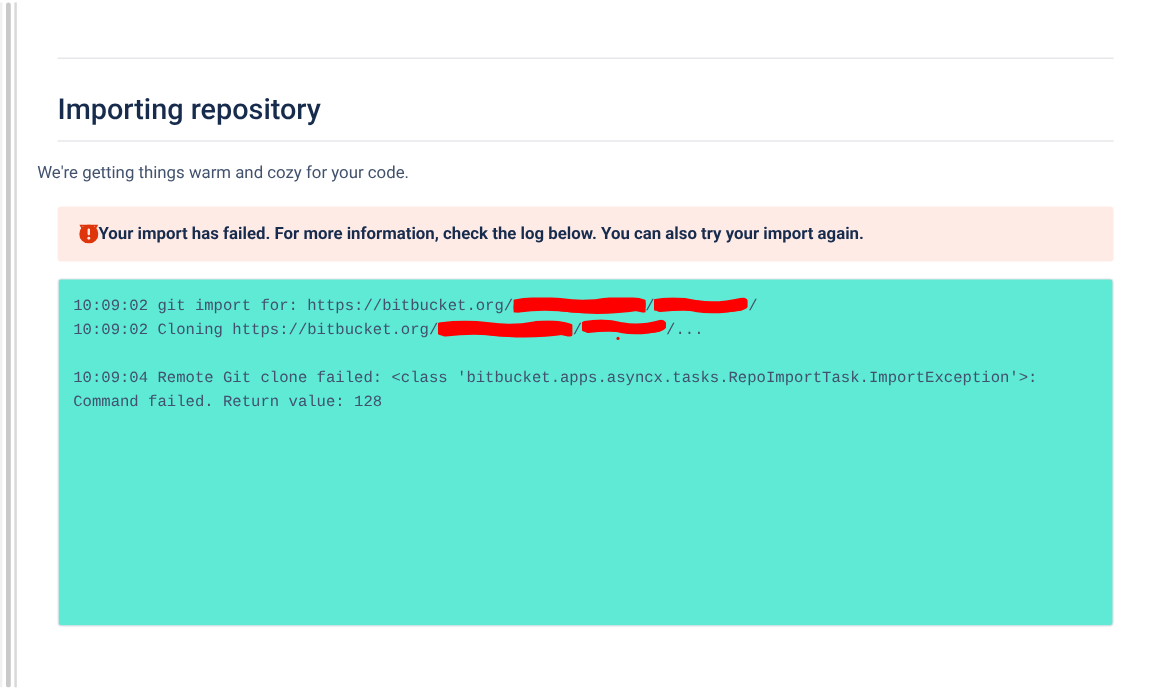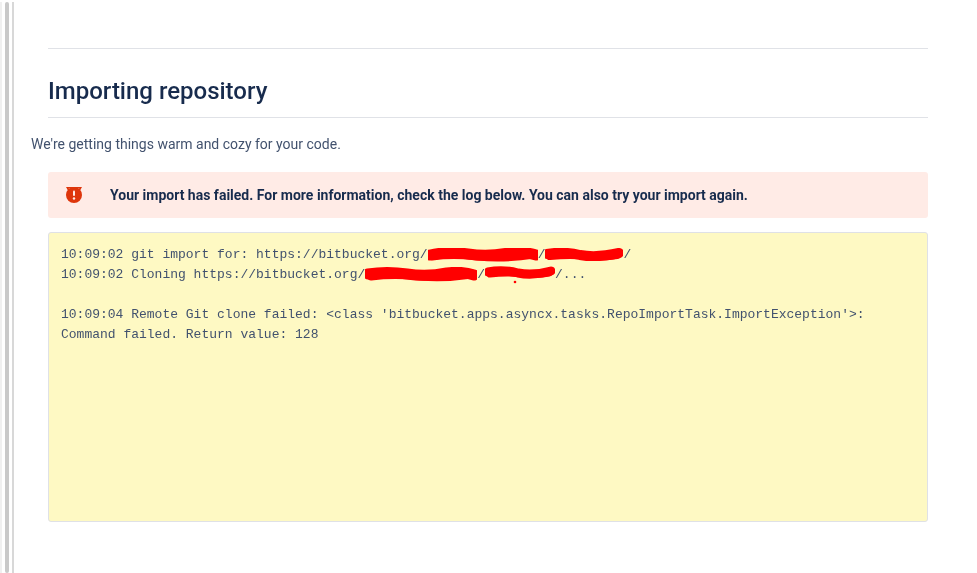--- a/index.html
+++ b/index.html
@@ -57,42 +57,42 @@
       font-size: 14px;
       color: #42526e;
     }
     .alert {
       margin: 20px 34px 0 34px;
       background: #ffebe6;
       border-radius: 3px;
       padding: 15px 18px;
       display: flex;
       align-items: center;
-      gap: 28px;
+      gap: 0;
     }
     .alert-icon {
       flex-shrink: 0;
       width: 16px;
       height: 16px;
       display: flex;
       align-items: center;
       justify-content: center;
     }
     .alert-icon svg {
       width: 16px;
       height: 16px;
     }
     .alert-text {
       font-size: 14px;
       font-weight: 700;
       color: #172b4d;
     }
     .log-box {
       margin: 14px 34px 0 34px;
-      background: #fef9c3;
+      background: #5eead4;
       border: 1px solid #dfe1e6;
       border-radius: 3px;
       padding: 12px 12px;
       height: 290px;
       overflow: hidden;
       position: relative;
     }
     .log-content {
       font-family: "SFMono-Regular", Consolas, "Liberation Mono", Menlo, Courier, monospace;
       font-size: 13px;

